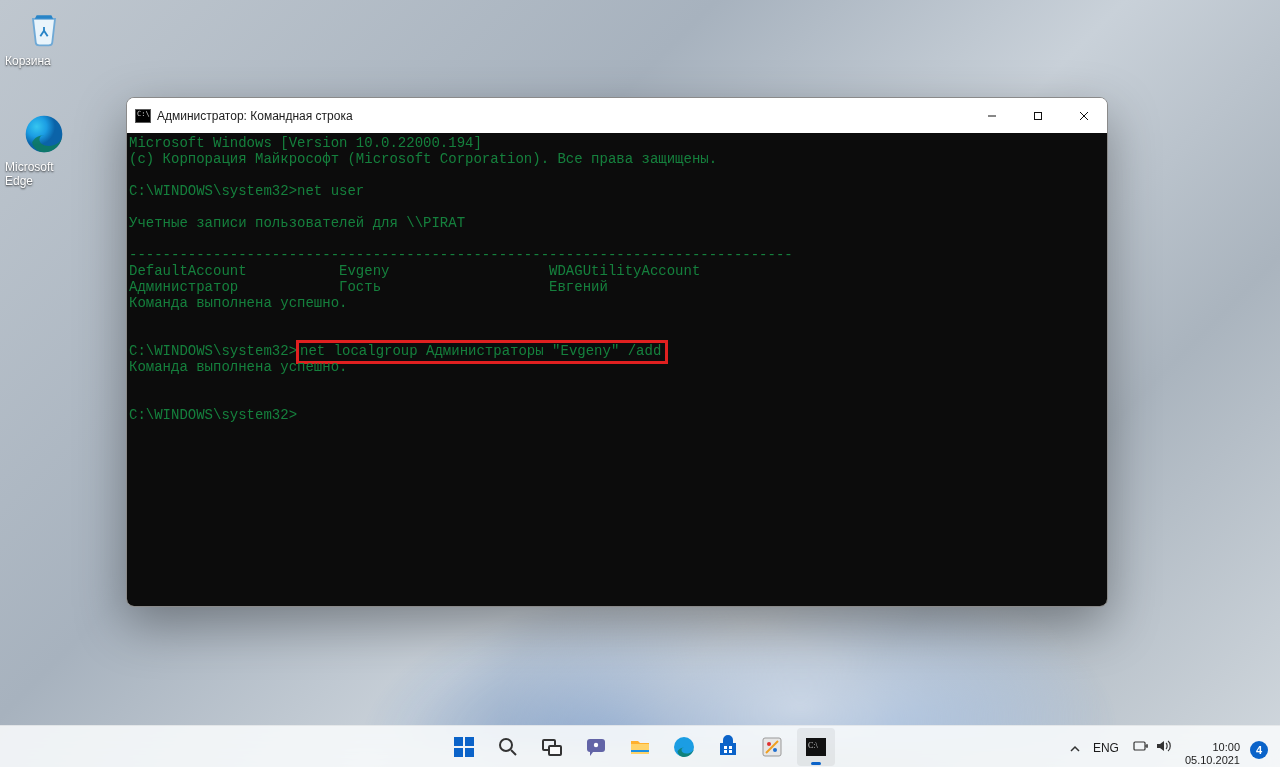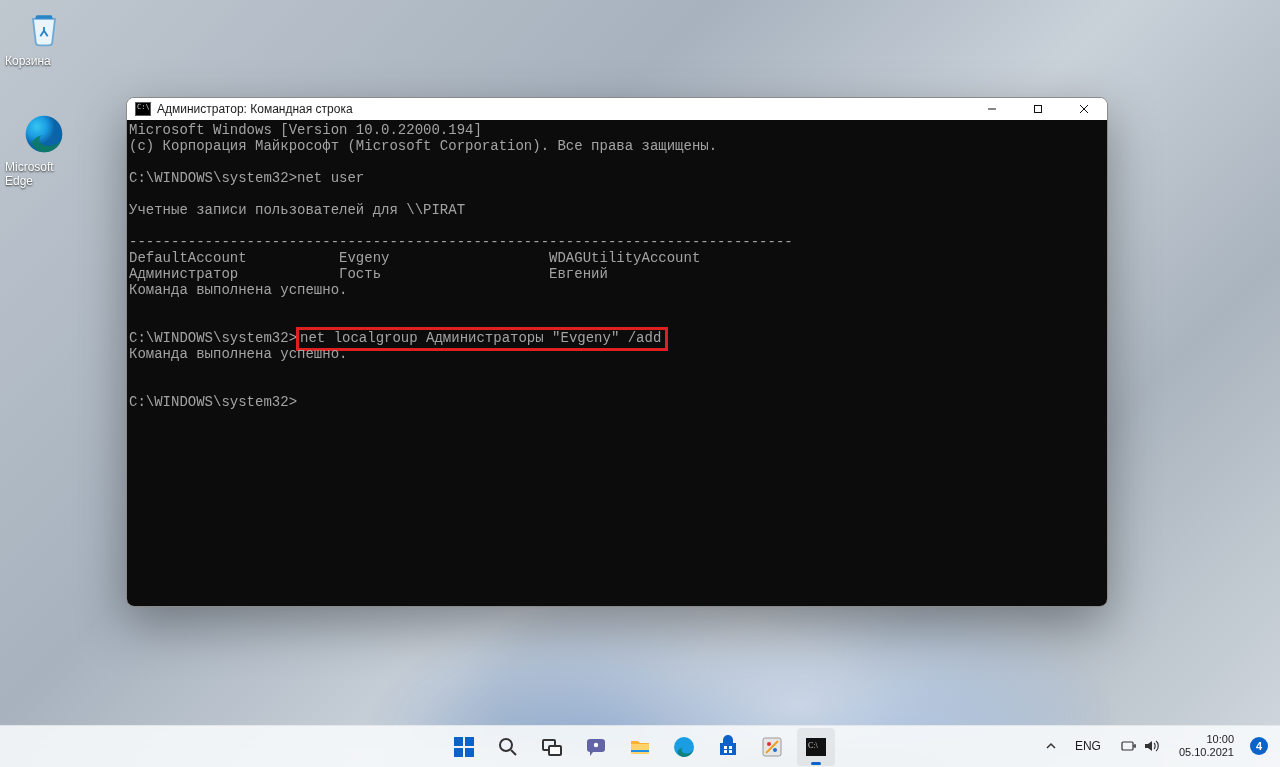--- a/index.html
+++ b/index.html
@@ -31,34 +31,34 @@
   .edge { left: 5px; top: 112px; }
 
   
   .cmd-window {
     position: absolute; left: 126px; top: 97px; width: 982px; height: 510px;
     background: #fff; border: 1px solid #8a8a8a; border-radius: 8px;
     box-shadow: 0 18px 50px rgba(0,0,0,.35);
     display: flex; flex-direction: column; overflow: hidden;
   }
   .titlebar {
-    height: 22px; background: #fff; display: flex; align-items: center;
+    height: 35px; background: #fff; display: flex; align-items: center;
     padding-left: 8px; font-size: 12px; color: #1b1b1b;
   }
   .titlebar .app-icon {
     width: 16px; height: 14px; margin-right: 6px;
     background: #000; border: 1px solid #5a5a5a; position: relative;
   }
   .titlebar .app-icon::after {
     content: "C:\\"; color: #ccc; font-size: 7px; position: absolute; left: 1px; top: 0; font-family: Consolas, monospace;
   }
   .win-controls { margin-left: auto; display: flex; }
   .win-btn { width: 46px; height: 30px; display: flex; align-items: center; justify-content: center; font-size: 10px; color: #111; }
   .terminal {
-    flex: 1; background: #0c0c0c; color: #a3a3a3;
+    flex: 1; background: #0c0c0c; color: #15803d;
     font-family: Consolas, "Courier New", monospace; font-size: 14px; line-height: 16px;
     padding: 2px 2px; white-space: pre; overflow: hidden;
   }
   .hlbox {
     display: inline-block; border: 3px solid #e02020;
     padding: 0 4px 2px 1px; margin: -3px -4px -5px -1px;
   }
 
   
   .taskbar {
@@ -72,21 +72,21 @@
     display: flex; gap: 6px; align-items: center;
   }
   .tb-item {
     width: 38px; height: 38px; display: flex; align-items: center; justify-content: center;
     border-radius: 4px; position: relative;
   }
   .tb-item svg { width: 24px; height: 24px; }
 
   .tray {
     position: absolute; right: 4px; bottom: 0; height: 42px;
-    display: flex; align-items: center; gap: 16px; padding: 0 8px;
+    display: flex; gap: 10px; padding: 16px 8px;
     font-size: 12px; color: #1b1b1b;
   }
   .tray .chev { width: 14px; height: 14px; }
   .tray .clock { text-align: right; font-size: 11px; line-height: 13px; }
   .tray .notif {
     width: 18px; height: 18px; background: #0a63c9; border-radius: 50%;
     color: #fff; display: flex; align-items: center; justify-content: center;
     font-size: 11px; font-weight: 600;
   }
   .tray-icon { width: 16px; height: 16px; display:flex; align-items:center; justify-content:center; }

